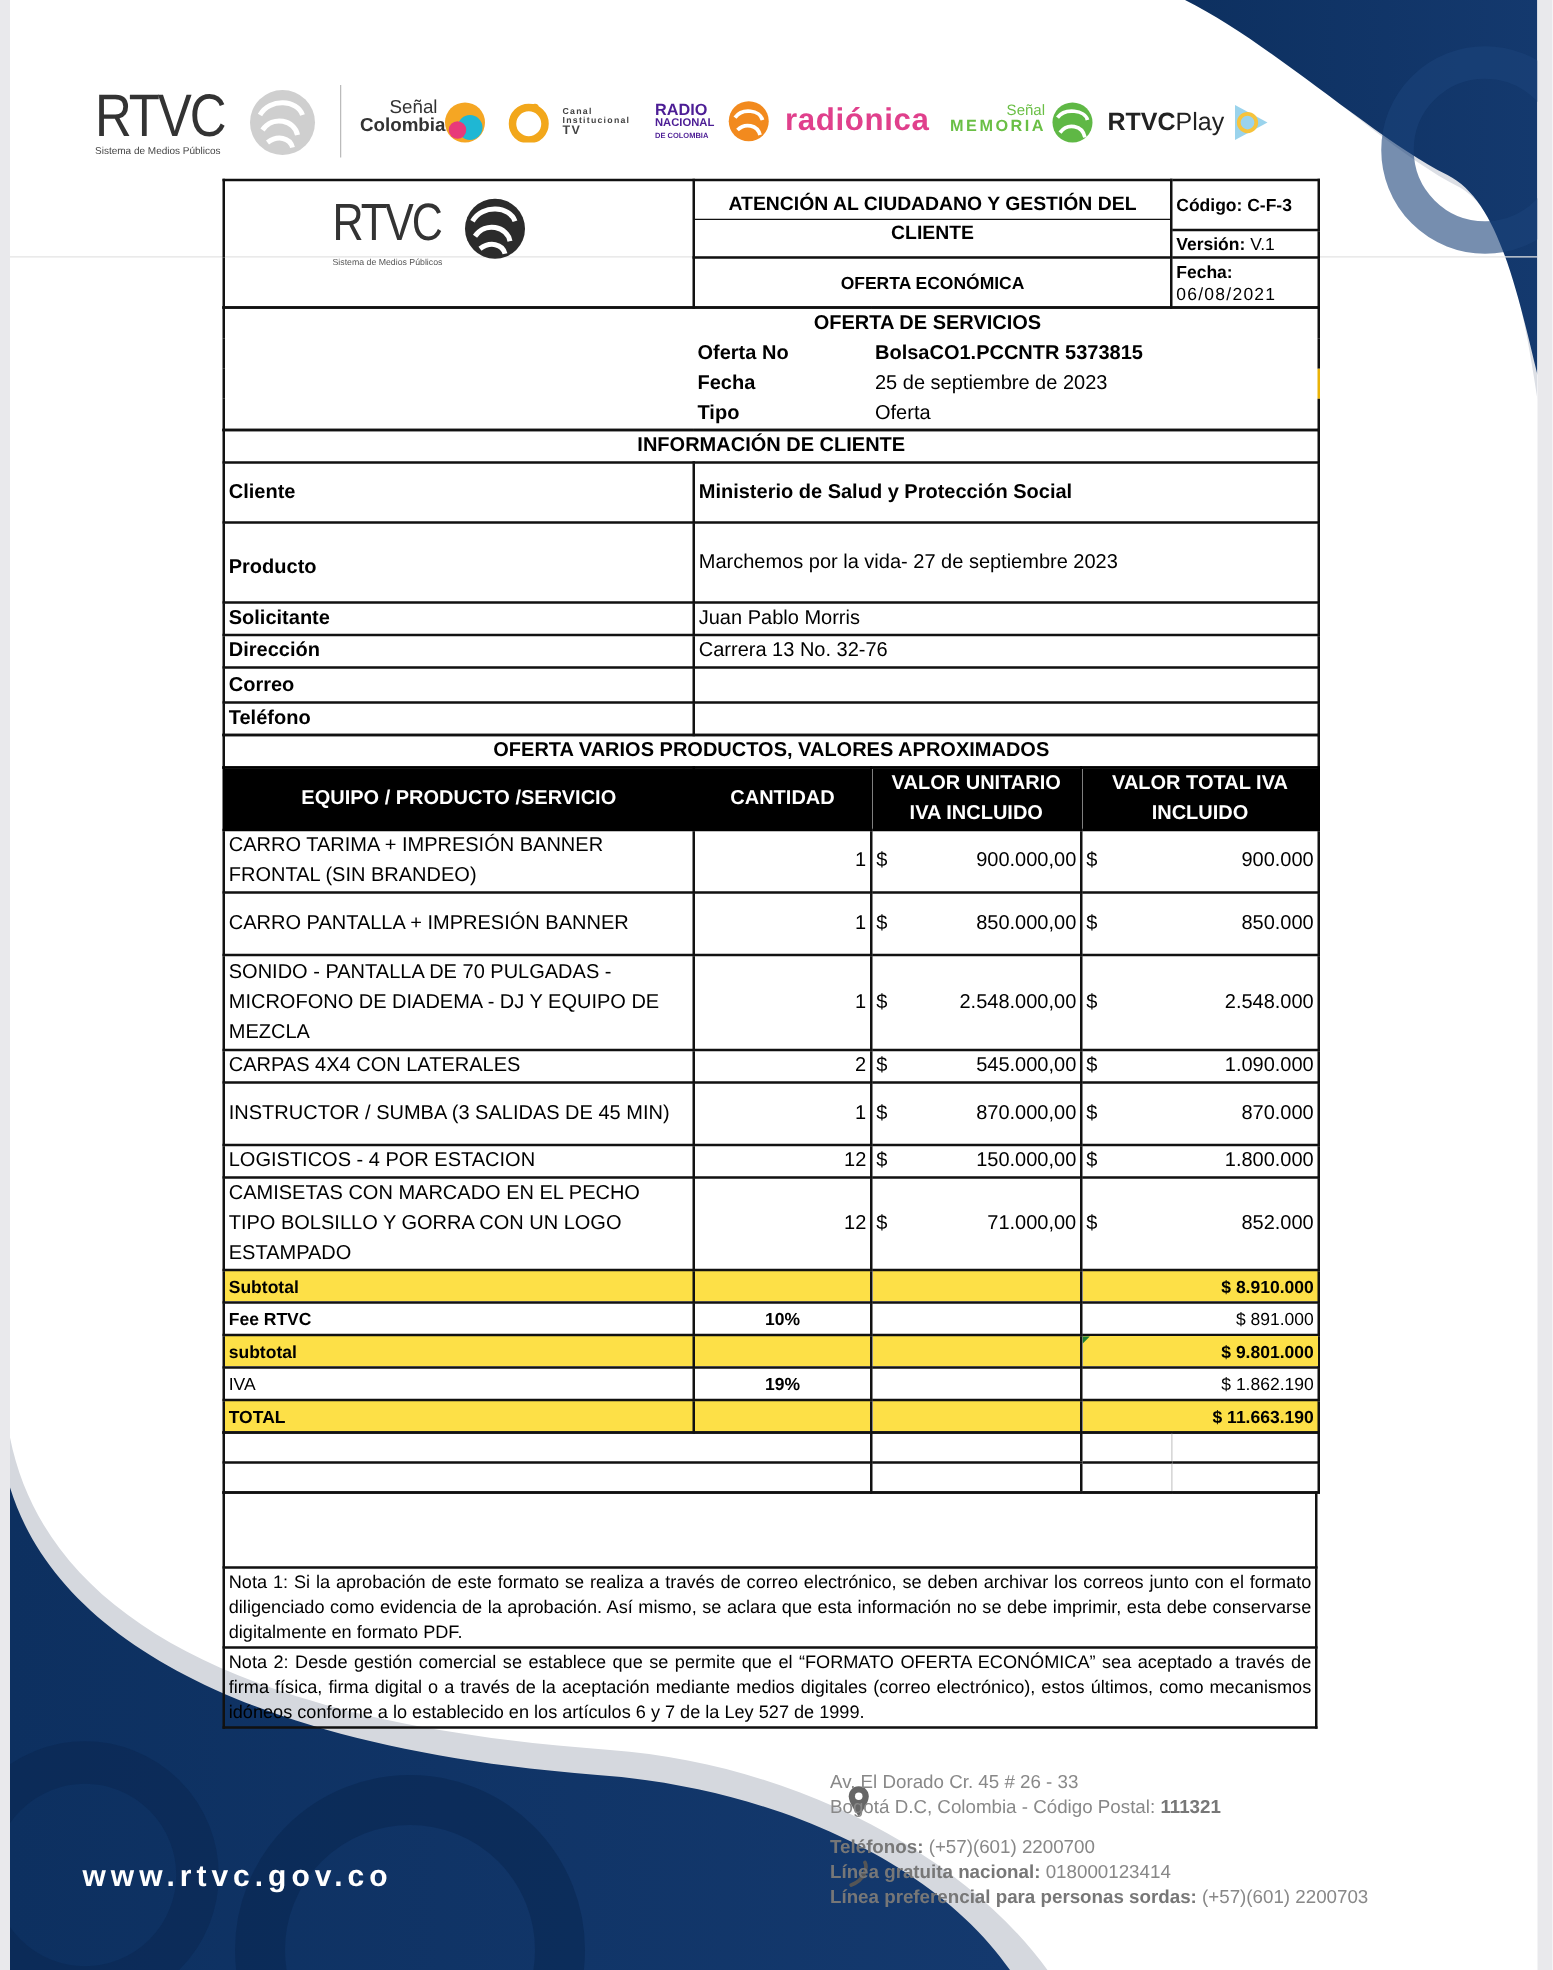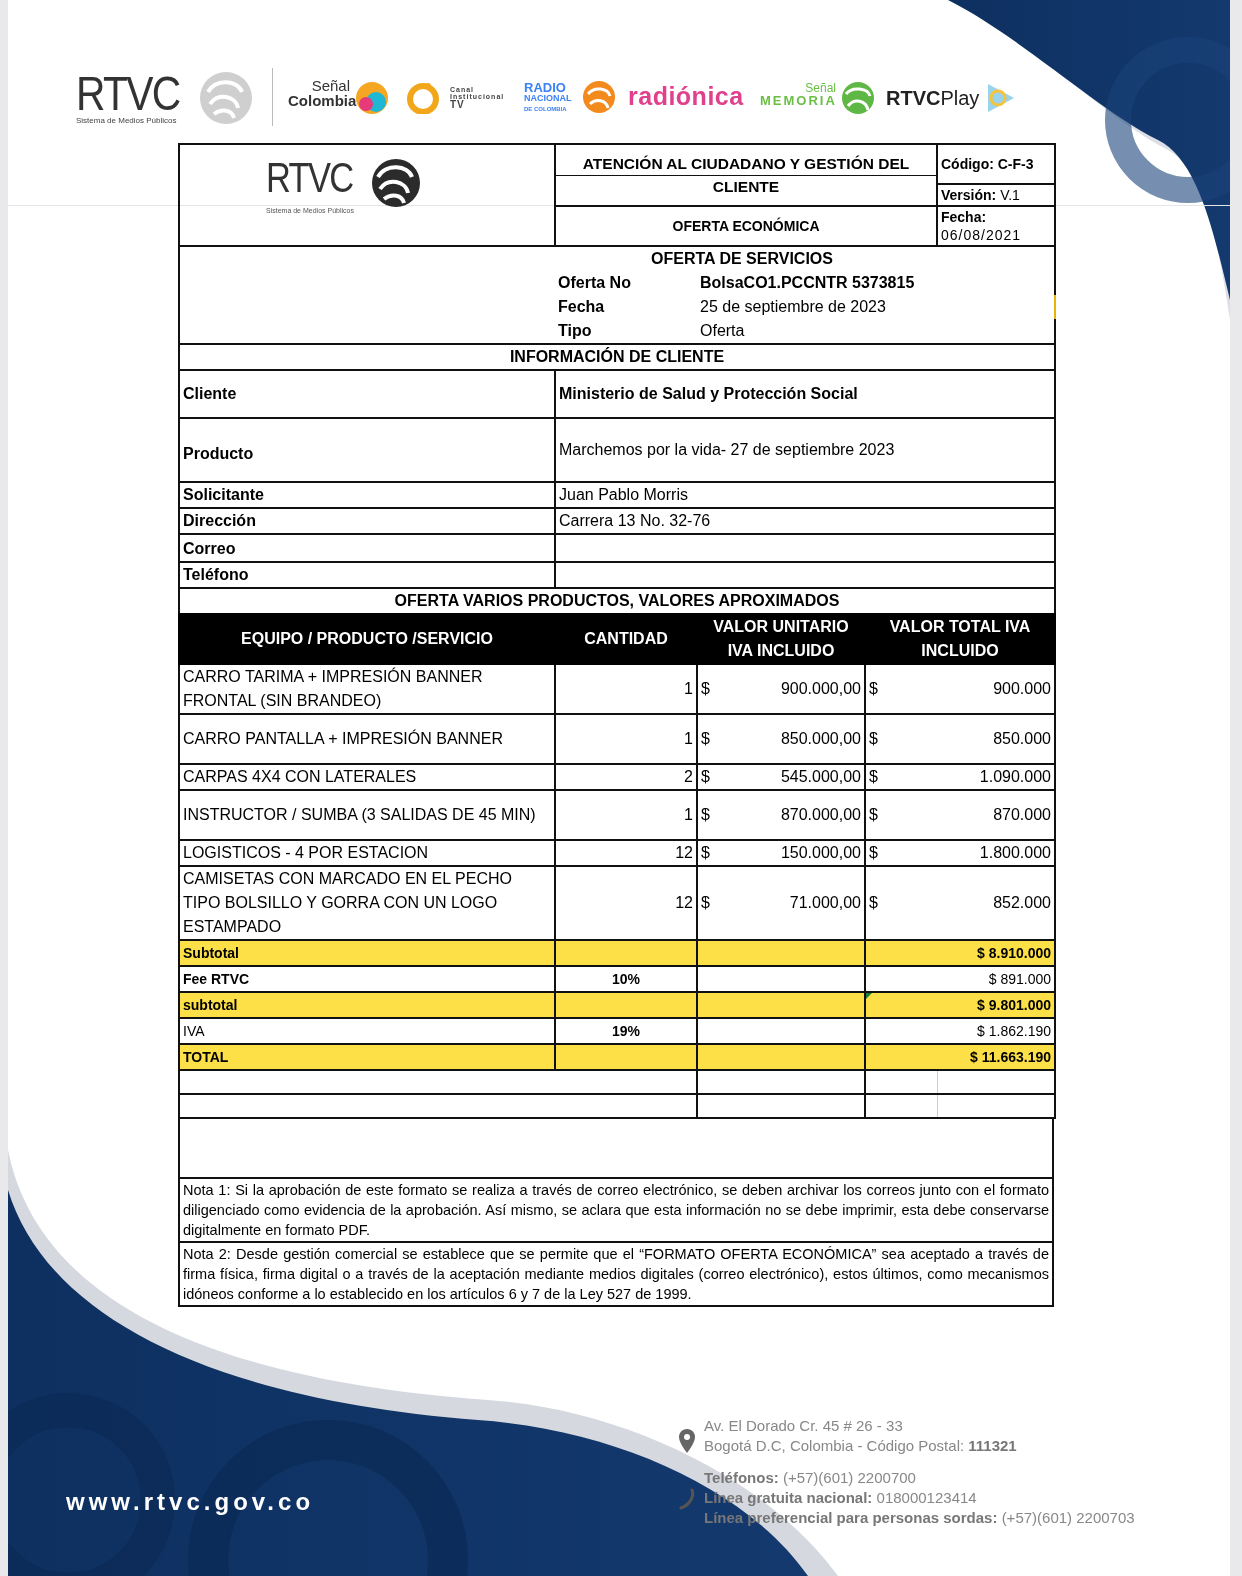--- a/index.html
+++ b/index.html
@@ -24,21 +24,21 @@
   .c { text-align:center; }
   .r { text-align:right; }
   .hdr-black th { background:#000; color:#fff; font-weight:700; font-size:16px; line-height:24px; text-align:center; border-color:#000; }
   .gray td { background:#fde047; }
   .cur { display:flex; justify-content:space-between; }
   .small { font-size:14px; }
   .notes td { font-size:14.5px; line-height:20px; text-align:justify; padding:1px 3px; }
 
   
   .url { position:absolute; left:58px; top:1488px; color:#fff; font-size:24px; letter-spacing:4px; font-weight:700; }
-  .addr { position:absolute; left:696px; top:1416px; color:#888; font-size:15px; line-height:20px; }
+  .addr { position:absolute; left:656px; top:1416px; color:#888; font-size:15px; line-height:20px; }
   .addr b { color:#777; }
   .pin { position:absolute; left:670px; top:1428px; }
   .phone { position:absolute; left:670px; top:1488px; }
 </style>
 </head>
 <body>
 
 <div class="page">
 
   <svg class="deco" viewBox="0 0 1222 1576" preserveAspectRatio="none">
@@ -84,21 +84,21 @@
     <svg style="position:absolute;left:330px;top:14px" width="34" height="34" viewBox="0 0 34 34">
       <circle cx="17" cy="19" r="13" fill="none" stroke="#f2a71b" stroke-width="6"></circle>
         <circle cx="22" cy="6" r="3" fill="#f2a71b"></circle>
     </svg>
     <div class="brand" style="left:374px;top:20px;font-size:7px;color:#444;letter-spacing:1px">
       <div>Canal</div>
       <div>Institucional</div>
       <div style="font-size:10px">TV</div>
     </div>
 
-    <div class="brand" style="left:448px;top:16px;font-size:13px;color:#3b82f6;line-height:11px">
+    <div class="brand" style="left:448px;top:16px;font-size:13px;color:#4c1d95;line-height:11px">
       <div>RADIO</div>
       <div style="font-size:9px">NACIONAL</div>
       <div style="font-size:6px">DE COLOMBIA</div>
     </div>
     <svg style="position:absolute;left:506px;top:14px" width="34" height="34" viewBox="0 0 34 34">
       <circle cx="17" cy="17" r="16" fill="#f28a1e"></circle>
         <path d="M6 14 C12 6, 26 8, 28 16 M8 24 C14 18, 24 20, 26 28" stroke="#fff" stroke-width="3" fill="none"></path>
     </svg>
 
     <div class="brand" style="left:552px;top:18px;font-size:25px;color:#e0408c;font-weight:700;letter-spacing:0.5px">radiónica</div>
@@ -275,20 +275,36 @@
                 <span>850.000,00</span>
               </div>
             </td>
         <td>
               <div class="cur">
                 <span>$</span>
                 <span>850.000</span>
               </div>
             </td>
       </tr>
+      <tr style="height:76px">
+        <td>SONIDO - PANTALLA DE 70 PULGADAS - MICROFONO DE DIADEMA - DJ Y EQUIPO DE MEZCLA</td>
+        <td class="r">1</td>
+        <td>
+              <div class="cur">
+                <span>$</span>
+                <span>2.548.000,00</span>
+              </div>
+            </td>
+        <td>
+              <div class="cur">
+                <span>$</span>
+                <span>2.548.000</span>
+              </div>
+            </td>
+      </tr>
       <tr>
         <td>CARPAS 4X4 CON LATERALES</td>
         <td class="r">2</td>
         <td>
               <div class="cur">
                 <span>$</span>
                 <span>545.000,00</span>
               </div>
             </td>
         <td>

